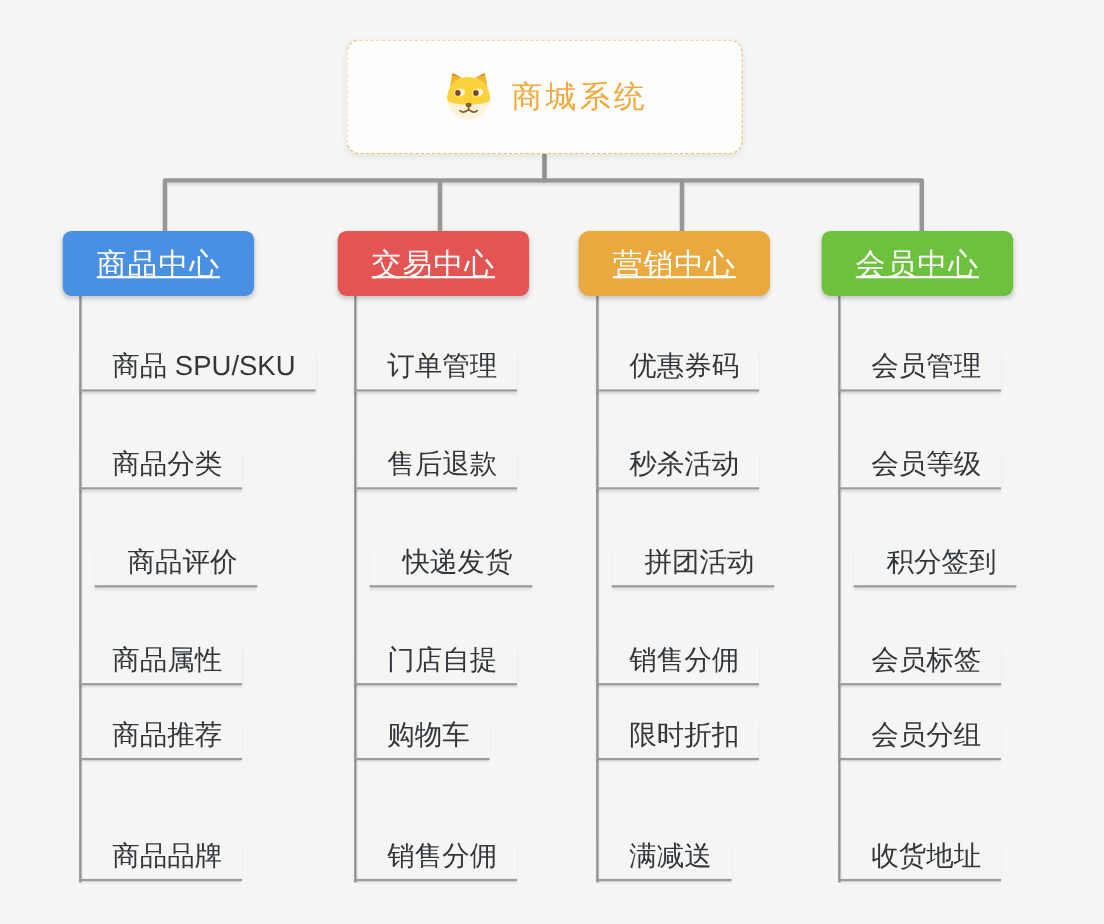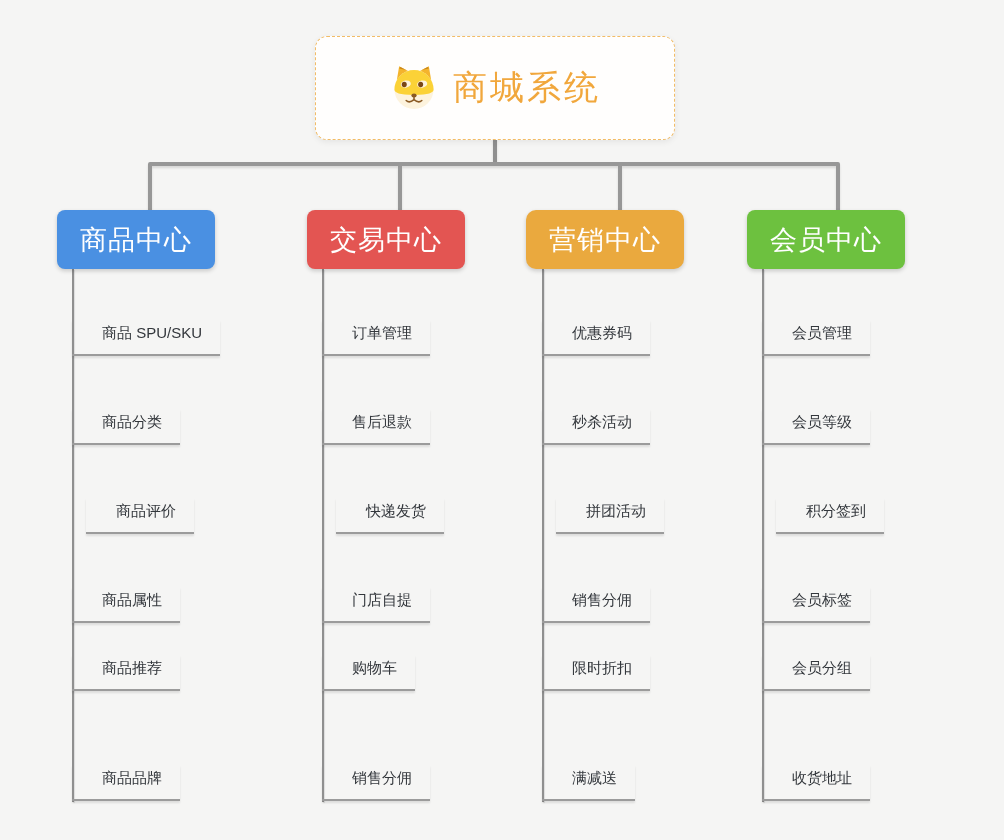--- a/index.html
+++ b/index.html
@@ -10,55 +10,55 @@
   }
   
   .root-node{
     position:absolute;left:315px;top:36px;width:360px;height:104px;
     background:#fffefd;border:1px dashed #f2bc66;border-radius:12px;
     box-shadow:0 2px 6px rgba(0,0,0,0.07);
     display:flex;align-items:center;justify-content:center;gap:14px;
     z-index:3;box-sizing:border-box;
   }
   .root-title{
-    font-size:34px;letter-spacing:3px;color:#f1a73c;font-weight:400;
+    font-size:28px;letter-spacing:3px;color:#f1a73c;font-weight:400;
     white-space:nowrap;
   }
   .root-icon{width:50px;height:50px;flex:0 0 auto;}
   
   .connector-svg{
     position:absolute;left:0;top:0;z-index:1;pointer-events:none;
     filter:drop-shadow(0 2px 1px rgba(0,0,0,0.12));
   }
   
   .branch-header{
-    position:absolute;top:210px;height:59px;width:158px;
+    position:absolute;top:210px;height:59px;width:174px;
     border-radius:8px;display:flex;align-items:center;justify-content:center;
     color:#ffffff;font-size:27px;letter-spacing:1px;
     box-shadow:0 2px 4px rgba(0,0,0,0.18);
-    z-index:3;box-sizing:border-box;
+    z-index:3;box-sizing:border-box;text-decoration:underline;
   }
   .bh-1{left:57px;}
   .bh-2{left:307px;}
   .bh-3{left:526px;}
   .bh-4{left:747px;}
   
   .branch-col{position:absolute;top:269px;height:533px;z-index:2;}
   .bc-1{left:72px;}
   .bc-2{left:322px;}
   .bc-3{left:542px;}
   .bc-4{left:762px;}
   .trunk{
     position:absolute;left:0;top:0;width:2px;height:533px;background:#8f8f8f;
     box-shadow:1px 1px 1px rgba(0,0,0,0.10);
   }
   .leaf{
     position:absolute;left:0;white-space:nowrap;
     padding:0 18px 8px 30px;border-bottom:2px solid #9b9b9b;
-    font-size:15px;color:#33373c;line-height:26px;
+    font-size:25px;color:#33373c;line-height:26px;
     box-shadow:0 2px 2px rgba(0,0,0,0.10);
   }
   .leaf-0{top:51px;}
   .leaf-1{top:140px;}
   .leaf-2{top:229px;margin-left:14px;}
   .leaf-3{top:318px;}
   .leaf-4{top:386px;}
   .leaf-5{top:496px;}
 </style>
 </head>

